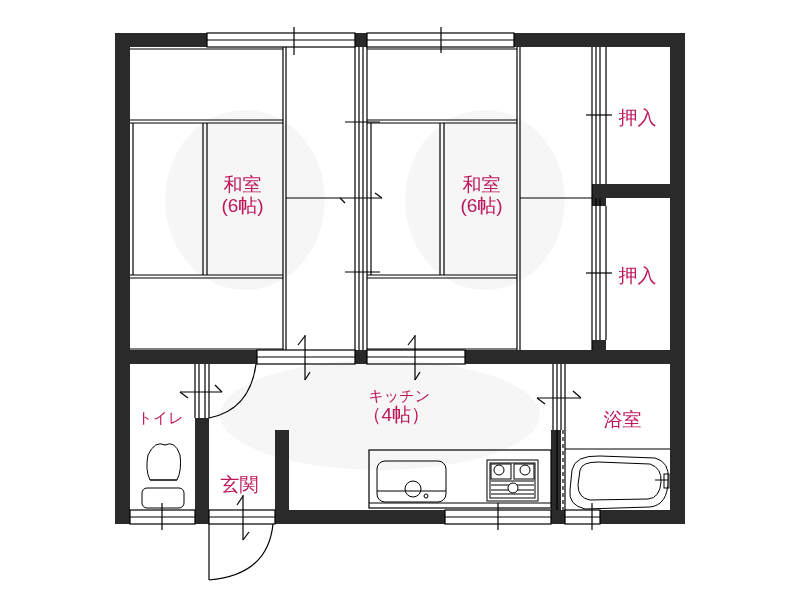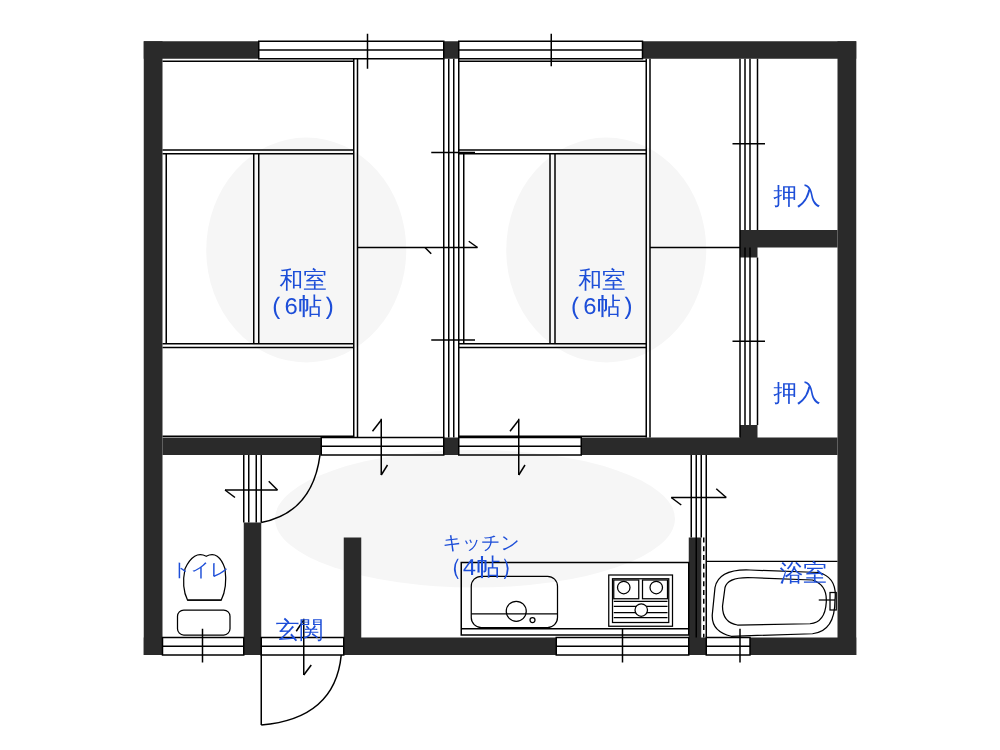--- a/index.html
+++ b/index.html
@@ -1,18 +1,18 @@
 <!DOCTYPE html>
 <html><head>
 <meta charset="utf-8">
 <style>
   html, body { margin:0; padding:0; background:#ffffff; }
   body { width:800px; height:600px; position:relative; overflow:hidden; font-family:"DejaVu Sans", sans-serif; }
   #plan { position:absolute; left:0; top:0; width:800px; height:600px; }
-  .lbl { position:absolute; color:#1d4ed8; font-family:Liberation Mono, monospace; text-align:center; white-space:nowrap; line-height:1.1;margin-top:40px; }
+  .lbl { position:absolute; color:#be185d; font-family:Liberation Sans, sans-serif; text-align:center; white-space:nowrap; line-height:1.1; }
   .lbl-room { font-size:19px; }
   .lbl-small { font-size:15px; }
 </style>
 </head>
 <body>
 
 <svg id="plan" viewBox="0 0 800 600" xmlns="http://www.w3.org/2000/svg">
 
   <g fill="#f6f6f6">
     <ellipse cx="245" cy="200" rx="80" ry="90"></ellipse>
@@ -197,19 +197,19 @@
 <div class="lbl lbl-room" style="left:200px; top:175px; width:85px;">
   <div>和室</div>
   <div>(6帖)</div>
 </div>
 <div class="lbl lbl-room" style="left:439px; top:175px; width:85px;">
   <div>和室</div>
   <div>(6帖)</div>
 </div>
 <div class="lbl lbl-room" style="left:610px; top:108px; width:55px;">押入</div>
 <div class="lbl lbl-room" style="left:610px; top:266px; width:55px;">押入</div>
-<div class="lbl" style="left:340px; top:388px; width:90px;">
+<div class="lbl" style="left:340px; top:388px; width:90px;text-align:right;">
   <div class="lbl-small" style="position:static;">キッチン</div>
   <div class="lbl-room" style="position:static;">（4帖）</div>
 </div>
-<div class="lbl lbl-room" style="left:605px; top:410px; width:75px;">浴室</div>
+<div class="lbl lbl-room" style="left:585px; top:410px; width:75px;">浴室</div>
 <div class="lbl lbl-small" style="left:133px; top:410px; width:55px;">トイレ</div>
-<div class="lbl lbl-room" style="left:207px; top:455px; width:65px;">玄関</div>
+<div class="lbl lbl-room" style="left:207px; top:475px; width:65px;">玄関</div>
 
 </body></html>

